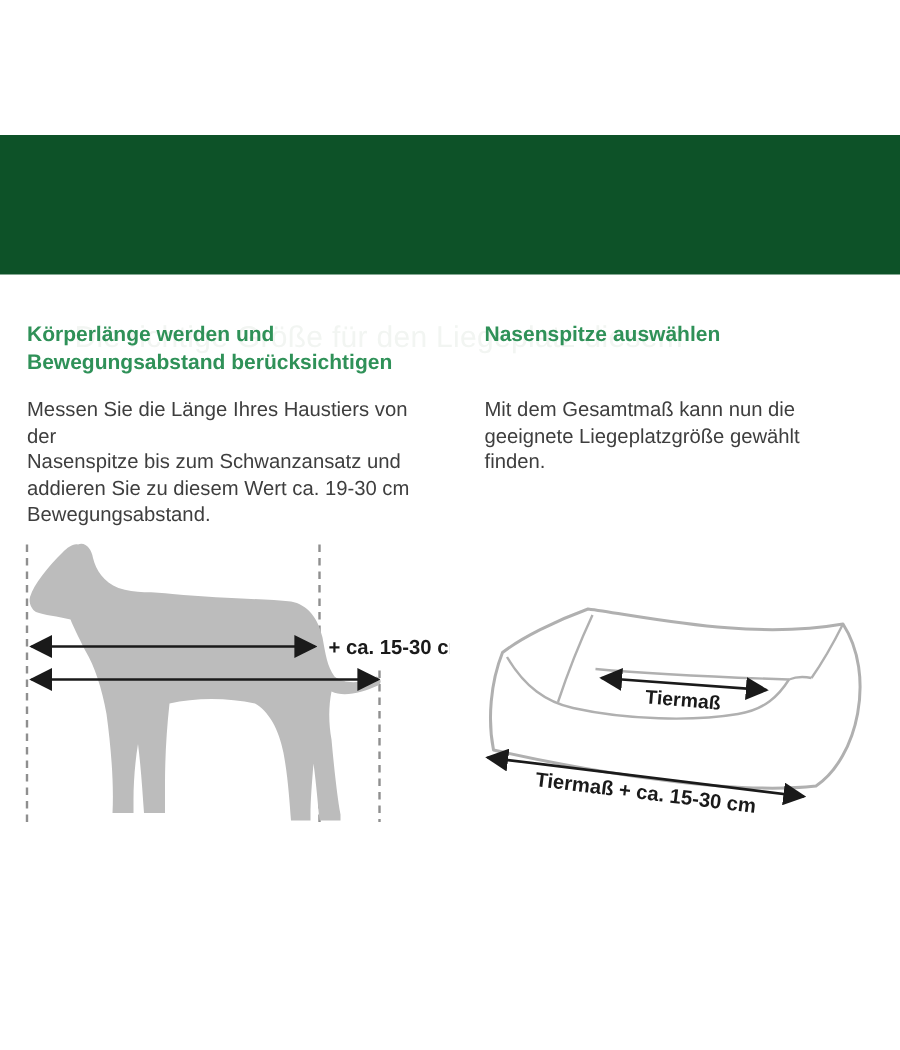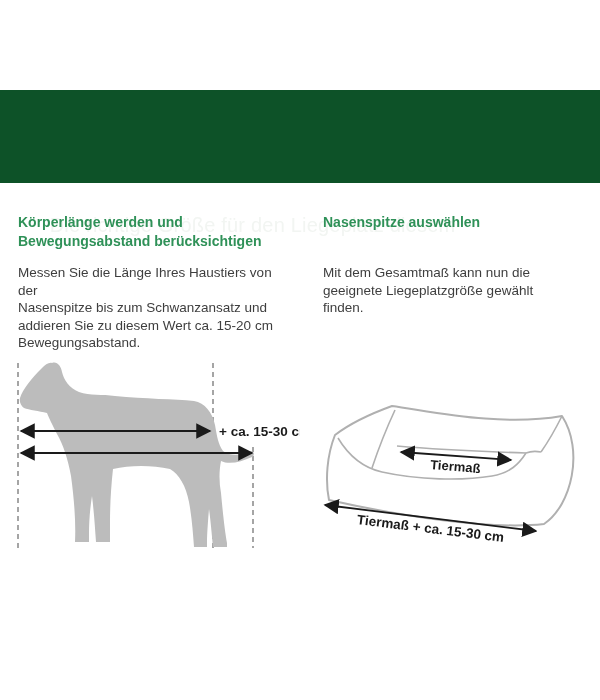--- a/index.html
+++ b/index.html
@@ -52,21 +52,21 @@
 <div class="stage">
 
   <div class="band">
     <div class="band-title">Die richtige Größe für den Liegeplatz diesem</div>
   </div>
 
   <div class="col-heading left-col">Körperlänge werden und
 Bewegungsabstand berücksichtigen</div>
   <div class="col-body left-col">Messen Sie die Länge Ihres Haustiers von der
 Nasenspitze bis zum Schwanzansatz und
-addieren Sie zu diesem Wert ca. 15-20 cm
+addieren Sie zu diesem Wert ca. 19-30 cm
 Bewegungsabstand.</div>
 
   <div class="col-heading right-col">Nasenspitze auswählen</div>
   <div class="col-body right-col">Mit dem Gesamtmaß kann nun die
 geeignete Liegeplatzgröße gewählt
 finden.</div>
 
   <svg id="dog-svg" class="diagram" width="300" height="220" viewBox="0 0 300 220">
     <defs>
       <marker id="ah" viewBox="0 0 10 10" refX="9" refY="5" markerWidth="8.5" markerHeight="8.5" orient="auto-start-reverse">

